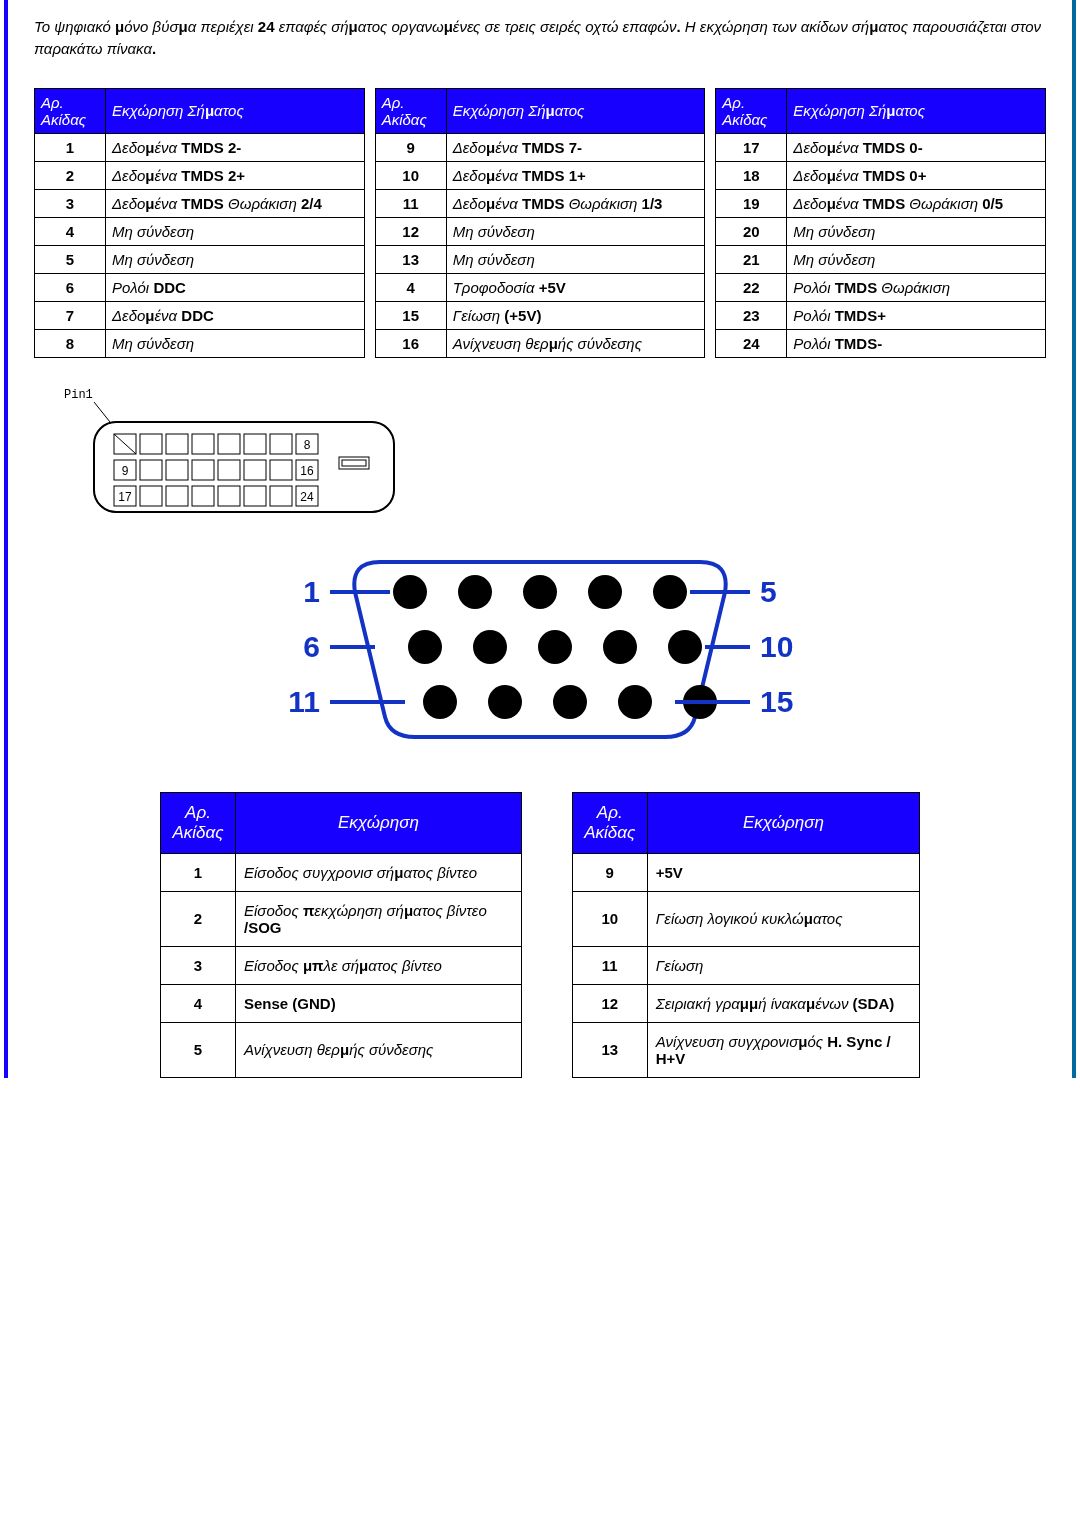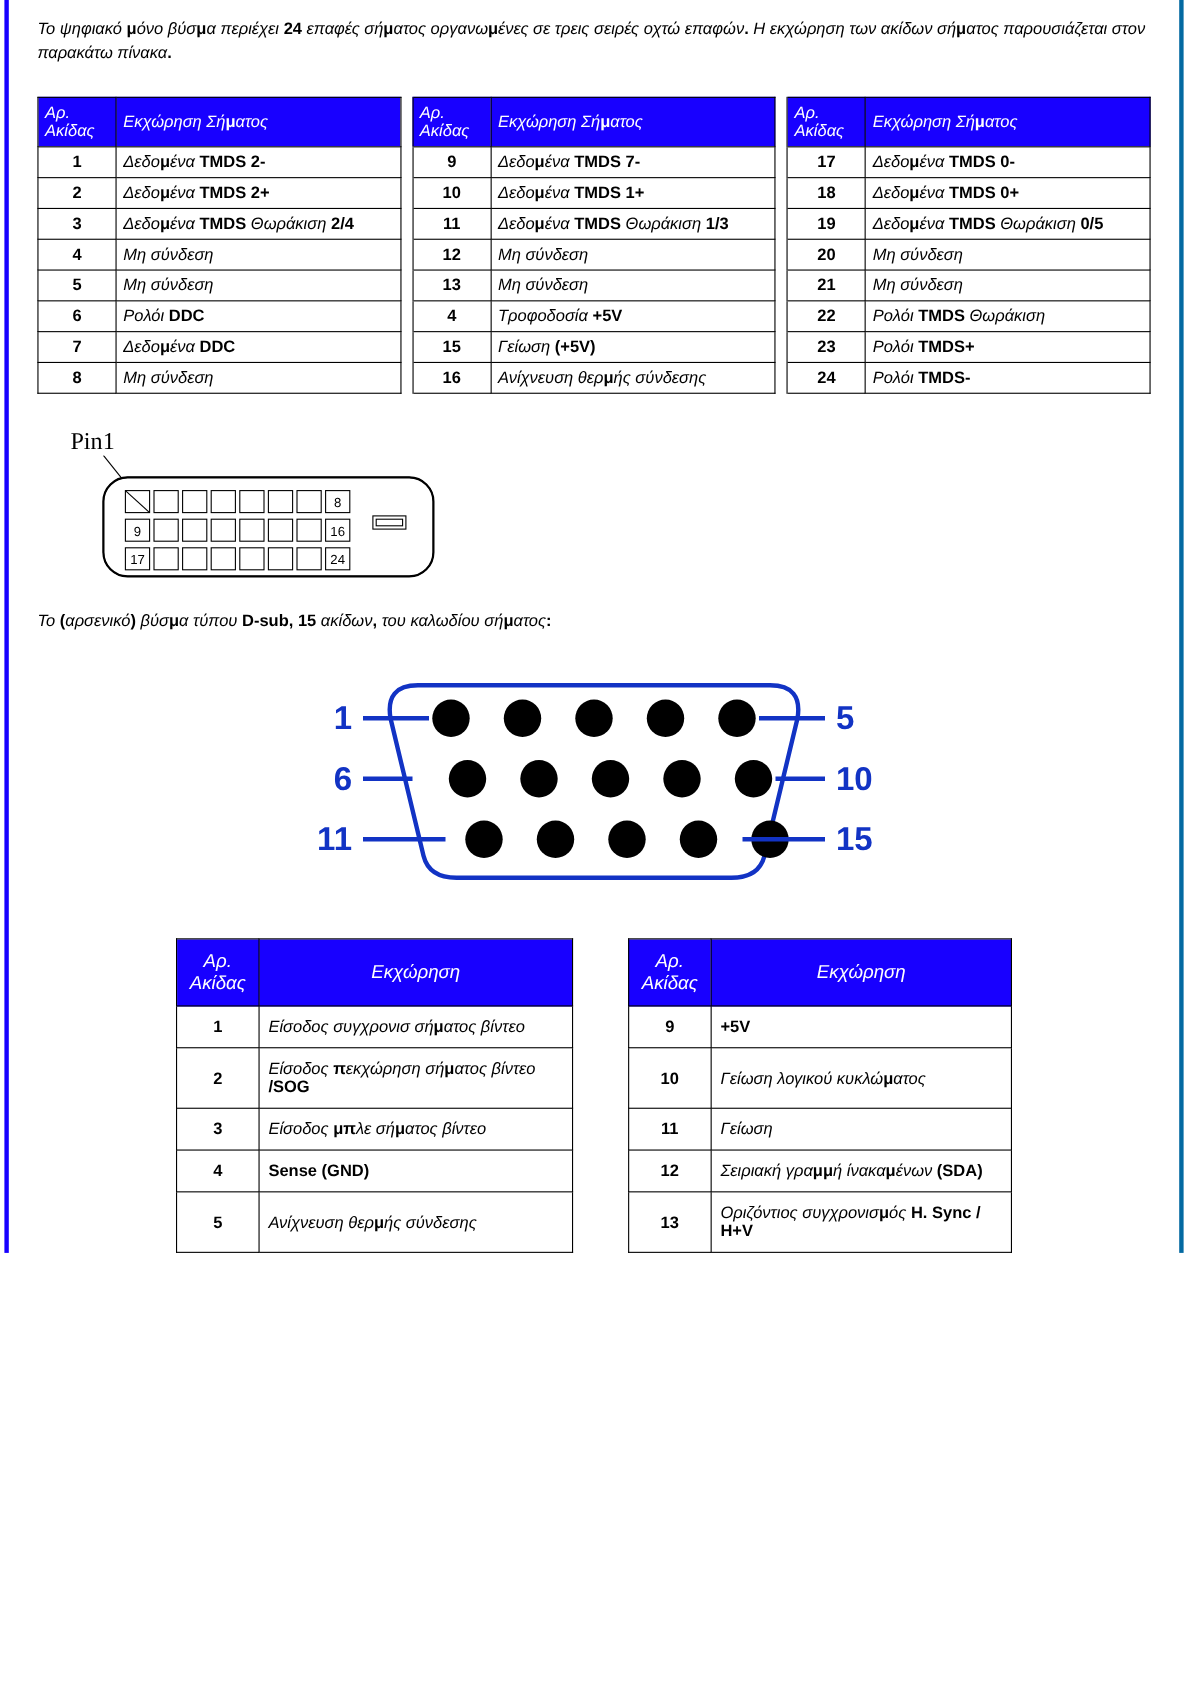--- a/index.html
+++ b/index.html
@@ -8,21 +8,21 @@
 .content{padding:8px 26px 0 26px}
 p.intro{font-style:italic;margin:8px 0 28px 0;line-height:1.45}
 b{font-weight:bold;font-style:normal}
 table.pins{border-collapse:collapse;width:100%}
 table.pins td,table.pins th{border:1px solid #000;padding:5px 6px;vertical-align:middle}
 table.pins th{background:#1800ff;color:#fff;font-style:italic;font-weight:normal;text-align:left}
 table.pins td.sep{background:#fff;border-top:none;border-bottom:none;border-left:1px solid #000;border-right:1px solid #000;width:10px;padding:0}
 table.pins td.num{text-align:center;font-weight:bold;width:58px}
 .asgn{font-style:italic}
 .dviblock{margin:30px 0 20px 30px}
-.pinlabel{font-family:Liberation Serif, serif;font-size:22px}
+.pinlabel{font-family:Liberation Mono, monospace;font-size:12px}
 svg{display:block}
 .dsubimg{margin:14px auto 40px auto;width:560px}
 .vga{width:760px;margin:0 auto}
 table.vga2{border-collapse:collapse;width:100%}
 table.vga2 th{background:#1800ff;color:#fff;font-style:italic;font-weight:normal;text-align:center;border:1px solid #000;padding:10px 6px;font-size:17px}
 table.vga2 td{border:1px solid #000;padding:10px 8px}
 table.vga2 td.num{text-align:center;font-weight:bold;width:58px}
 table.vga2 td.sep{background:#fff;border:none;width:34px}
 </style>
 </head>
@@ -169,23 +169,20 @@
               <rect x="180" y="84" width="22" height="20" fill="#fff" stroke="#000"></rect>
               <rect x="206" y="84" width="22" height="20" fill="#fff" stroke="#000"></rect>
               <rect x="232" y="84" width="22" height="20" fill="#fff" stroke="#000"></rect>
               <text x="243" y="99" text-anchor="middle" font-size="12" font-family="Arial">24</text>
             </g>
 <rect x="275" y="55" width="30" height="12" fill="#fff" stroke="#000"></rect>
 <rect x="278" y="58" width="24" height="6" fill="#fff" stroke="#000"></rect>
 </svg>
 </div>
 
-<p class="intro" style="margin-top:6px">
-<span>Το </span><b>(</b><span>αρσενικό</span><b>)</b><span> βύσ</span><b>μ</b><span>α τύ</span><span>π</span><span>ου </span><b style="font-style:normal">D-sub, 15</b><span> ακίδων</span><b>,</b><span> του καλωδίου σή</span><b>μ</b><span>ατος</span><b>:</b>
-</p>
 
 <div class="dsubimg">
 <svg width="560" height="210" viewBox="0 0 560 210">
 <g stroke="#1233c4" stroke-width="4" fill="none">
 <path d="M120 20 L440 20 Q470 20 465 50 L435 175 Q430 195 405 195 L155 195 Q130 195 125 175 L95 50 Q90 20 120 20 Z"></path>
 </g>
 <g id="dsubpins">
               <circle cx="150" cy="50" r="17" fill="#000"></circle>
               <circle cx="215" cy="50" r="17" fill="#000"></circle>
               <circle cx="280" cy="50" r="17" fill="#000"></circle>
@@ -259,21 +256,21 @@
                 <td class="asgn"><b style="font-style:normal">Sense (GND)</b></td>
                 <td class="sep"></td>
                 <td class="num">12</td>
                 <td class="asgn"><span>Σ</span><span>ειριακή γρα</span><b style="font-style:normal">μμ</b><span>ή ίνακα</span><b style="font-style:normal">μ</b><span>ένων </span><b style="font-style:normal">(SDA)</b></td>
               </tr>
               <tr>
                 <td class="num">5</td>
                 <td class="asgn"><span>Ανίχνευση θερ</span><b style="font-style:normal">μ</b><span>ής σύνδεσης</span></td>
                 <td class="sep"></td>
                 <td class="num">13</td>
-                <td class="asgn"><span>Οριζόντιος συγχρονισ</span><b style="font-style:normal">μ</b><span>ός </span><b style="font-style:normal">H. Sync / H+V</b></td>
+                <td class="asgn"><span>Ανίχνευση συγχρονισ</span><b style="font-style:normal">μ</b><span>ός </span><b style="font-style:normal">H. Sync / H+V</b></td>
               </tr>
             </tbody>
 </table>
 </div>
 
 </div>
     </div>
   </div>
 
 </body></html>

